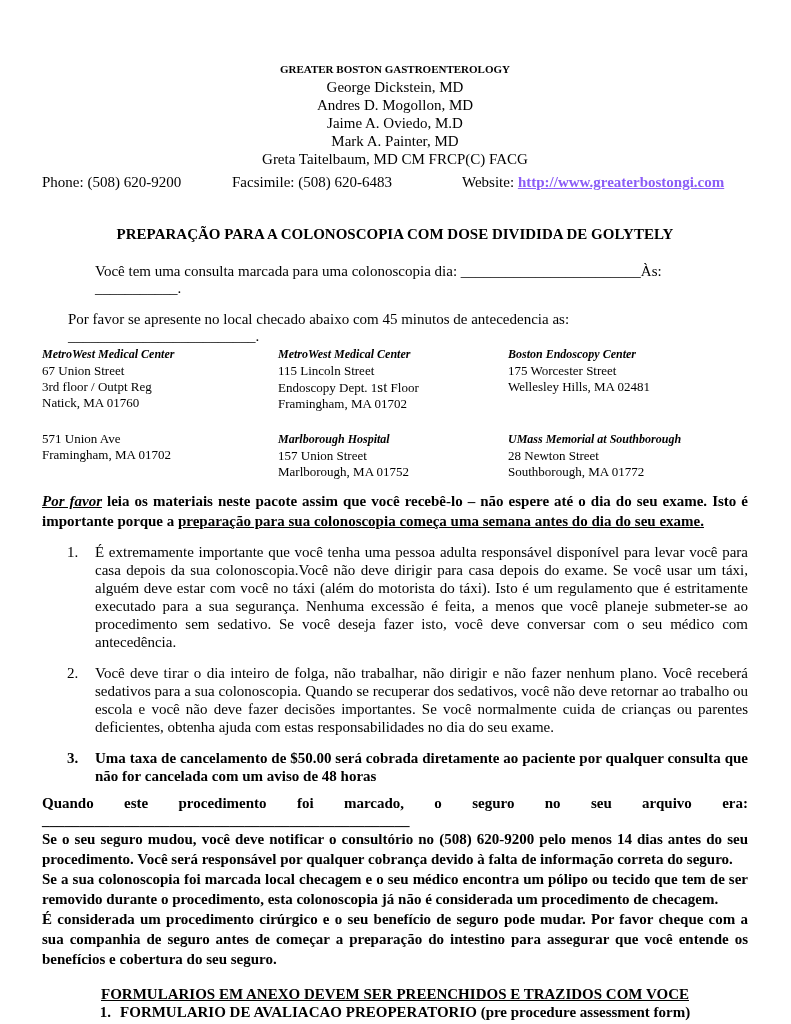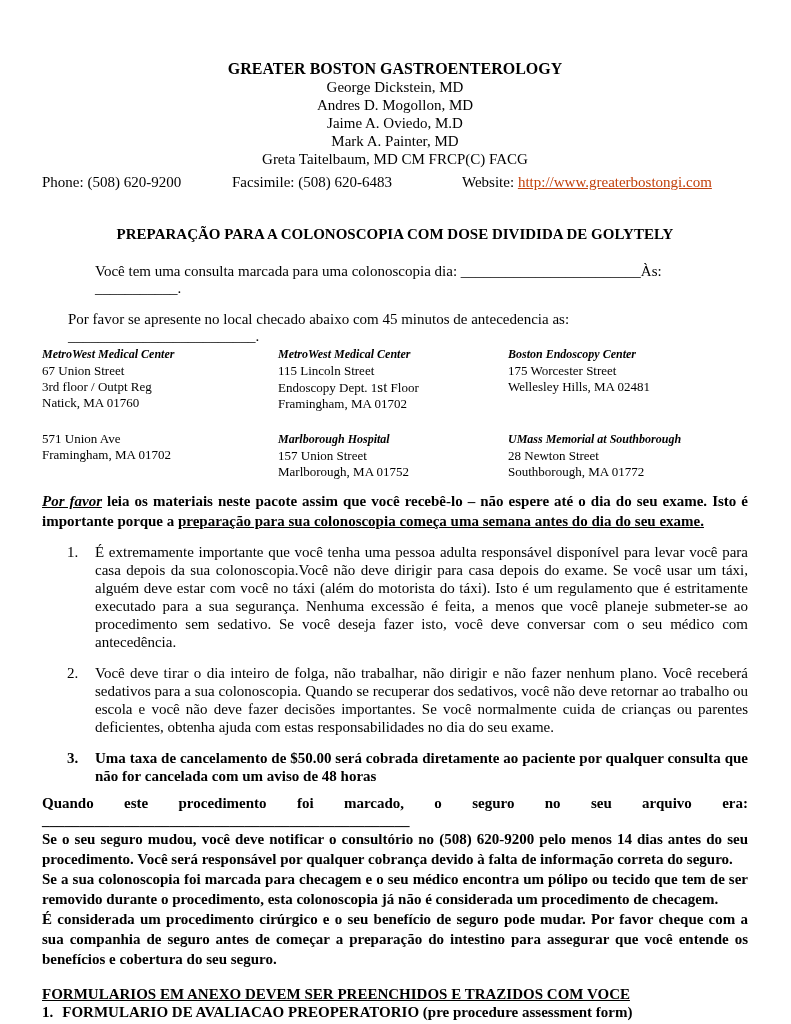--- a/index.html
+++ b/index.html
@@ -6,21 +6,21 @@
   html, body { background: #ffffff; }
   body {
     width: 791px; height: 1024px;
     font-family: "Liberation Serif", "DejaVu Serif", serif;
     font-size: 15px; color: #000;
     overflow: hidden;
   }
   .page { padding: 60px 43px 0 42px; }
 
   
-  .org-name { text-align: center; font-weight: bold; font-size: 16px; line-height: 18px; }
+  .org-name { text-align: center; font-weight: bold; font-size: 11px; line-height: 18px; }
   .doctor-line { text-align: center; line-height: 18px; }
   .contact-row { position: relative; height: 18px; margin-top: 5px; line-height: 18px; }
   .contact-phone { position: absolute; left: 0; }
   .contact-fax { position: absolute; left: 190px; }
   .contact-web { position: absolute; left: 420px; }
   .web-link { text-decoration: underline; cursor: pointer; }
 
   
   .doc-title { margin-top: 35px; text-align: center; font-weight: bold; line-height: 17px; }
   .appt-line1 { margin-top: 20px; margin-left: 53px; line-height: 17px; }
@@ -45,21 +45,21 @@
   .num-item .num { position: absolute; left: -28px; }
   .num-item.bold { font-weight: bold; }
 
   
   .when-line { margin-top: 9px; font-weight: bold; line-height: 18px;
                text-align: justify; text-align-last: justify; }
   .blank-rule { font-weight: bold; line-height: 17px; letter-spacing: 0; }
   .ins-para { font-weight: bold; text-align: justify; line-height: 20px; }
 
   
-  .forms { margin-top: 16px; font-weight: bold; }
+  .forms { margin-top: 16px; text-align: center; font-weight: bold; }
   .forms-heading { text-decoration: underline; line-height: 18px; }
   .forms-item { line-height: 18px; }
   .forms-item .fnum { margin-right: 9px; }
 </style>
 </head>
 <body>
 
 <div class="page">
 
   <div>
@@ -67,21 +67,21 @@
     <div>
       <div class="doctor-line">George Dickstein, MD</div>
       <div class="doctor-line">Andres D. Mogollon, MD</div>
       <div class="doctor-line">Jaime A. Oviedo, M.D</div>
       <div class="doctor-line">Mark A. Painter, MD</div>
       <div class="doctor-line">Greta Taitelbaum, MD CM FRCP(C) FACG</div>
     </div>
     <div class="contact-row">
       <span class="contact-phone">Phone: (508) 620-9200</span>
       <span class="contact-fax">Facsimile: (508) 620-6483</span>
-      <span class="contact-web"><span>Website: </span><a class="web-link" style="color: #c2410c;">http://www.greaterbostongi.com</a></span>
+      <span class="contact-web"><span>Website: </span><a class="web-link" style="color: #8b5cf6; font-weight: bold;">http://www.greaterbostongi.com</a></span>
     </div>
   </div>
 
   <div class="doc-title">PREPARAÇÃO PARA A COLONOSCOPIA COM DOSE DIVIDIDA DE GOLYTELY</div>
 
   <div class="appt-line1">Você tem uma consulta marcada para uma colonoscopia dia: ________________________Às: ___________.</div>
   <div class="appt-line2">Por favor se apresente no local checado abaixo com 45 minutos de antecedencia as: _________________________.</div>
 
   <div class="loc-grid">
     <div>
@@ -136,21 +136,21 @@
     <div class="num-item bold">
       <span class="num">3.</span>
       <span>Uma taxa de cancelamento de $50.00 será cobrada diretamente ao paciente por qualquer consulta que não for cancelada com um aviso de 48 horas</span>
     </div>
   </div>
 
   <div>
     <div class="when-line">Quando este procedimento foi marcado, o seguro no seu arquivo era:</div>
     <div class="blank-rule">_________________________________________________</div>
     <p class="ins-para">Se o seu seguro mudou, você deve notificar o consultório no (508) 620-9200 pelo menos 14 dias antes do seu procedimento. Você será responsável por qualquer cobrança devido à falta de informação correta do seguro.</p>
-    <p class="ins-para">Se a sua colonoscopia foi marcada para checagem e o seu médico encontra um pólipo ou tecido que tem de ser removido durante o procedimento, esta colonoscopia já não é considerada um procedimento de checagem.</p>
+    <p class="ins-para">Se a sua colonoscopia foi marcada local checagem e o seu médico encontra um pólipo ou tecido que tem de ser removido durante o procedimento, esta colonoscopia já não é considerada um procedimento de checagem.</p>
     <p class="ins-para">É considerada um procedimento cirúrgico e o seu benefício de seguro pode mudar. Por favor cheque com a sua companhia de seguro antes de começar a preparação do intestino para assegurar que você entende os benefícios e cobertura do seu seguro.</p>
   </div>
 
   <div class="forms">
     <div class="forms-heading">FORMULARIOS EM ANEXO DEVEM SER PREENCHIDOS E TRAZIDOS COM VOCE</div>
     <div class="forms-item">
       <span class="fnum">1.</span><span>FORMULARIO DE AVALIACAO PREOPERATORIO (pre procedure assessment form)</span>
     </div>
     <div class="forms-item">
       

